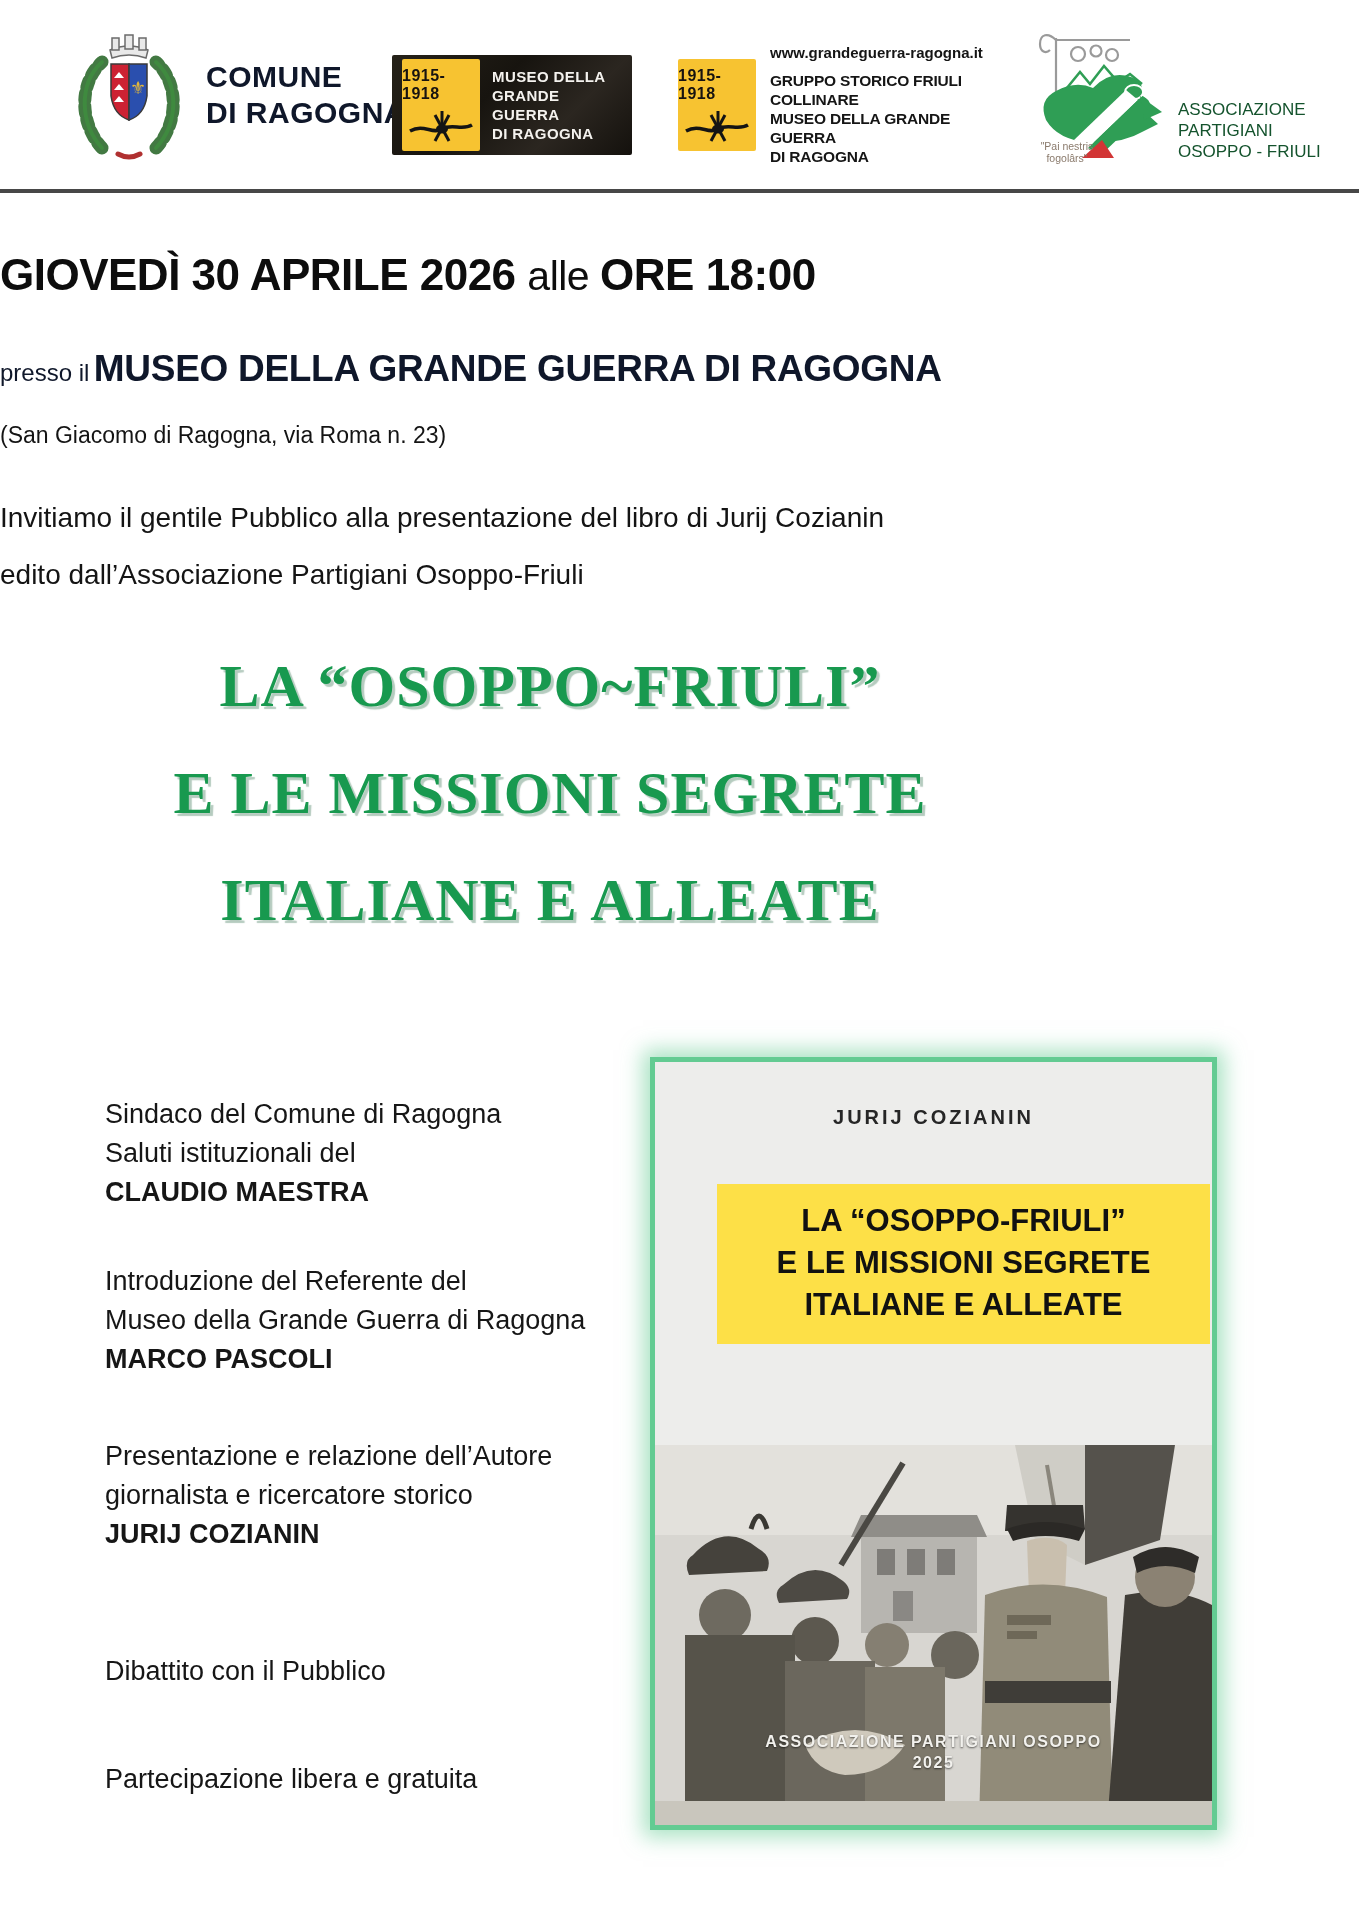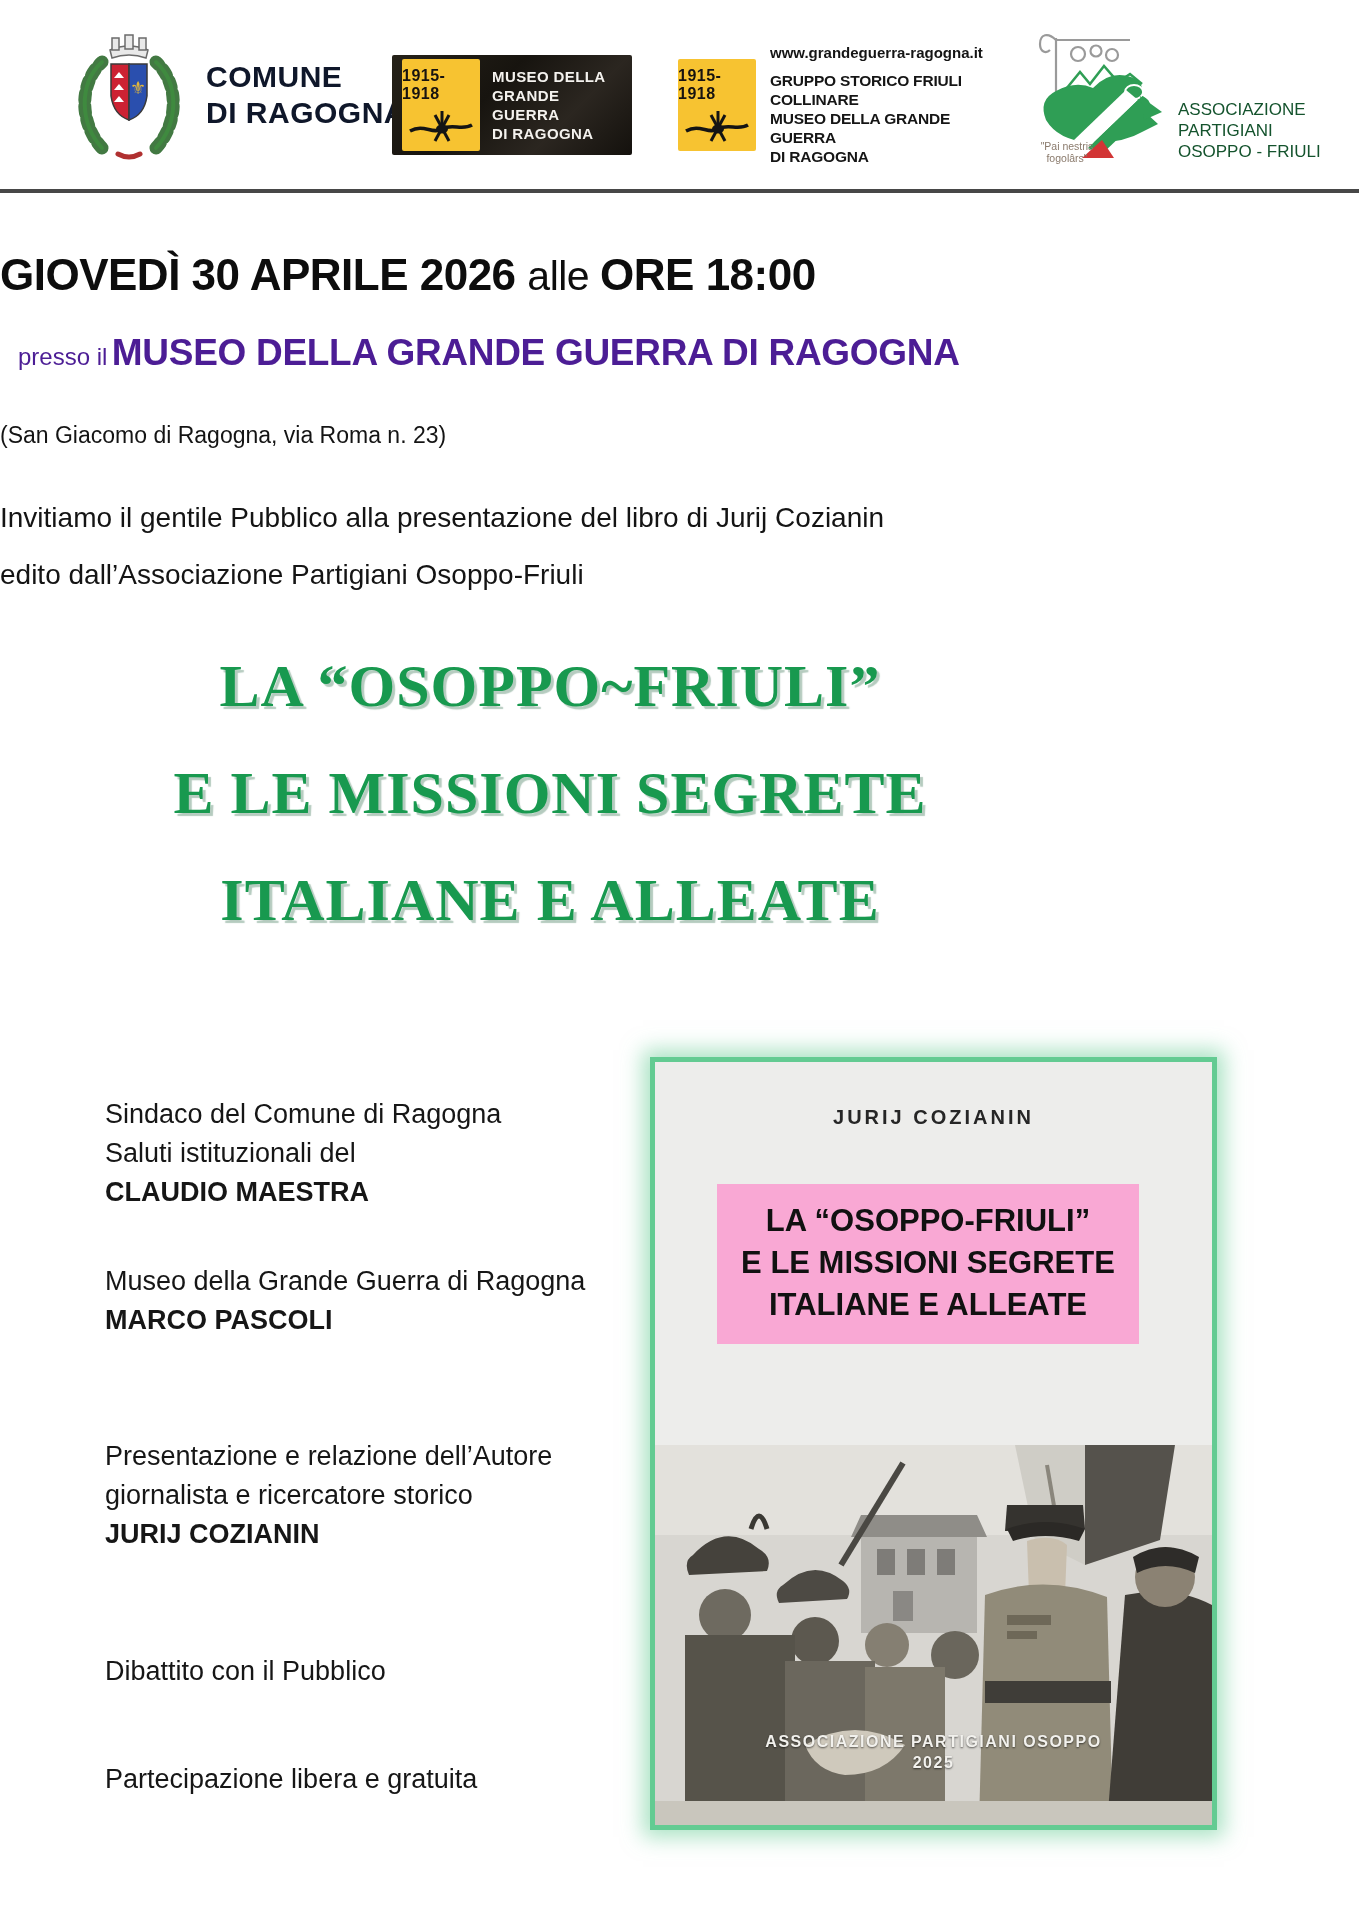--- a/index.html
+++ b/index.html
@@ -26,21 +26,21 @@
   .assoc-graphic{position:relative;width:140px;height:138px;flex:0 0 auto;}
   .assoc-motto{position:absolute;left:0px;bottom:2px;font-size:10.5px;line-height:12px;color:#8a7a6c;text-align:center;width:74px;}
   .assoc-text{margin-left:8px;font-size:17px;line-height:21px;color:#14532d;margin-top:66px;}
 
   .top-rule{position:absolute;left:0;top:189px;width:1359px;height:4px;background:#474747;}
 
   
   .centerline{position:absolute;left:0;width:1094px;}
   .h-date{top:250px;font-size:44px;font-weight:700;letter-spacing:-.5px;color:#0d0d0d;}
   .h-date .mid{font-weight:400;font-size:41px;}
-  .h-venue{top:332px;color:#4c1d95;padding-left:18px;}
+  .h-venue{top:348px;color:#0f172a;}
   .h-venue .prefix{font-size:24px;font-weight:400;}
   .h-venue .venue{font-size:37px;font-weight:700;letter-spacing:-.3px;}
   .h-address{top:422px;font-size:23px;color:#141414;}
   .h-invite1{top:502px;font-size:28px;color:#141414;}
   .h-invite2{top:559px;font-size:28px;color:#141414;}
 
   .green-title{position:absolute;left:0;top:633px;width:1100px;text-align:center;
         font-family:Liberation Serif, serif;font-weight:700;
         font-size:60px;line-height:107px;letter-spacing:1px;color:#18994f;
         text-shadow:3px 3px 1px rgba(70,125,95,.40);}
@@ -48,21 +48,21 @@
   
   .prog{position:absolute;left:105px;width:520px;font-size:27px;line-height:39px;color:#161616;}
   .prog .name{font-weight:700;}
   .p1{top:1095px;} .p2{top:1262px;} .p3{top:1437px;} .p4{top:1652px;} .p5{top:1760px;}
 
   
   .book-cover{position:absolute;left:655px;top:1062px;width:557px;height:763px;background:#ededeb;
         box-shadow:0 0 0 5px #63cb92,0 0 20px 12px rgba(99,203,146,.55);}
   .book-author{position:absolute;left:0;top:44px;width:100%;text-align:center;
         font-weight:700;font-size:20px;letter-spacing:3px;color:#262626;}
-  .book-title-box{position:absolute;left:62px;top:122px;width:422px;background:#f9a8d4;
+  .book-title-box{position:absolute;left:62px;top:122px;width:493px;background:#fde047;
         padding:16px 0 18px 0;text-align:center;font-weight:700;font-size:31px;line-height:42px;color:#111;}
   .book-photo{position:absolute;left:0;top:383px;width:557px;height:380px;overflow:hidden;}
   .book-caption{position:absolute;left:0;bottom:52px;width:100%;text-align:center;color:#f2f1ed;
         font-weight:700;font-size:16px;line-height:21px;letter-spacing:1.5px;
         text-shadow:0 1px 2px rgba(0,0,0,.6);}
 </style>
 </head>
 <body>
 
 <div class="page">
@@ -200,20 +200,21 @@
     <div>E LE MISSIONI SEGRETE</div>
     <div>ITALIANE E ALLEATE</div>
   </div>
 
   <div class="prog p1">
     <div>Sindaco del Comune di Ragogna</div>
     <div>Saluti istituzionali del</div>
     <div class="name">CLAUDIO MAESTRA</div>
   </div>
   <div class="prog p2">
+    <div>Introduzione del Referente del</div>
     <div>Museo della Grande Guerra di Ragogna</div>
     <div class="name">MARCO PASCOLI</div>
   </div>
   <div class="prog p3">
     <div>Presentazione e relazione dell’Autore</div>
     <div>giornalista e ricercatore storico</div>
     <div class="name">JURIJ COZIANIN</div>
   </div>
   <div class="prog p5">Partecipazione libera e gratuita</div>
   <div class="prog p4">Dibattito con il Pubblico</div>

